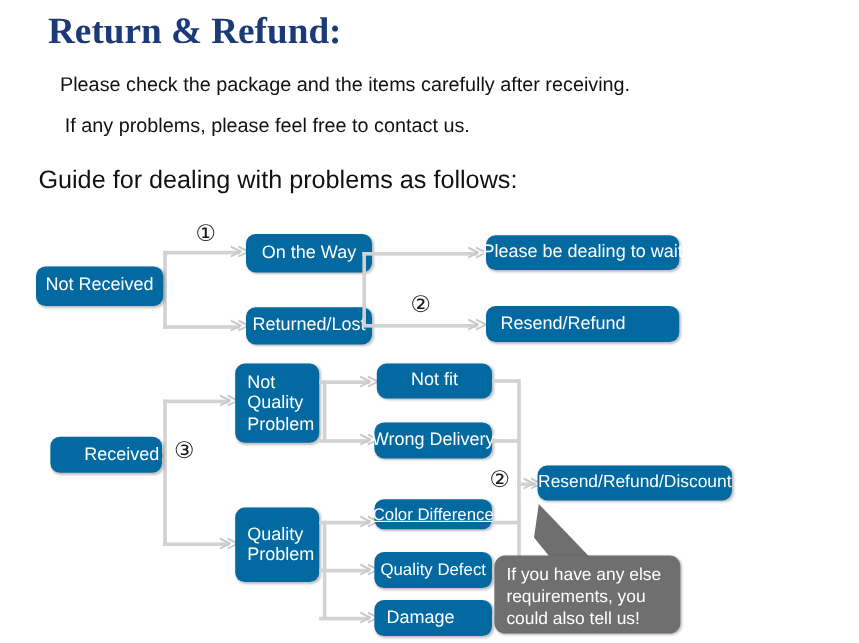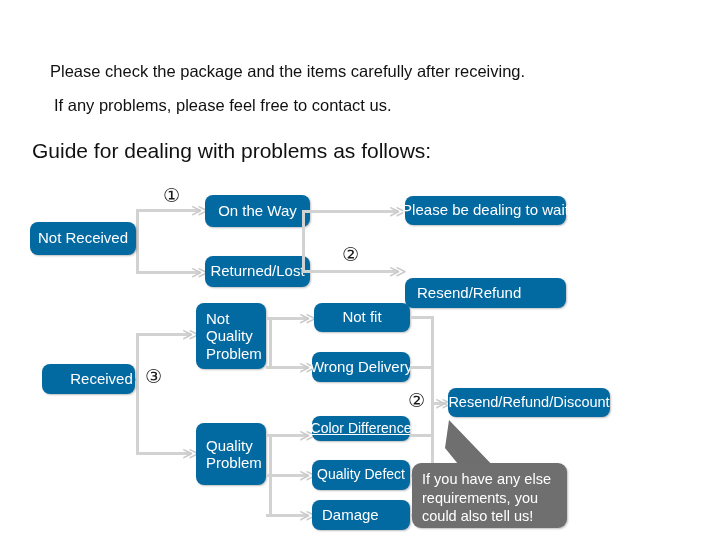--- a/index.html
+++ b/index.html
@@ -97,20 +97,21 @@
   .callout-tail{
     position:absolute;
     width:0;height:0;
   }
 </style>
 </head>
 <body>
 
 <div id="root">
 
+  <div class="title">Return &amp; Refund:</div>
   <div class="lead1">Please check the package and the items carefully after receiving.</div>
   <div class="lead2">If any problems, please feel free to contact us.</div>
   <div class="guide">Guide for dealing with problems as follows:</div>
 
   <div class="hline" style="left:135px;top:237px;width:4px;"></div>
   <div class="vline" style="left:136px;top:209px;height:65px;"></div>
   <div class="hline" style="left:136px;top:209px;width:64px;"></div>
   <div class="hline" style="left:136px;top:271px;width:64px;"></div>
   <div class="arrow" style="left:191px;top:202px;">≫</div>
   <div class="arrow" style="left:191px;top:264px;">≫</div>
@@ -126,21 +127,21 @@
   <div class="vline" style="left:302px;top:210px;height:62px;"></div>
   <div class="hline" style="left:302px;top:210px;width:96px;"></div>
   <div class="hline" style="left:302px;top:270px;width:96px;"></div>
   <div class="arrow" style="left:389px;top:203px;">≫</div>
   <div class="arrow" style="left:389px;top:263px;">≫</div>
 
   <div class="step" style="left:342px;top:245px;">②</div>
 
   <div class="node" style="left:405px;top:196px;width:161px;height:29px;">Please be dealing to wait</div>
 
-  <div class="node" style="left:405px;top:255px;width:161px;height:30px;justify-content:flex-start;padding-left:12px;margin-top:23px;">Resend/Refund</div>
+  <div class="node" style="left:405px;top:255px;width:161px;height:30px;justify-content:flex-start;padding-left:12px;">Resend/Refund</div>
 
   <div class="hline" style="left:134px;top:378px;width:4px;"></div>
   <div class="vline" style="left:136px;top:333px;height:122px;"></div>
   <div class="hline" style="left:136px;top:333px;width:55px;"></div>
   <div class="hline" style="left:136px;top:452px;width:55px;"></div>
   <div class="arrow" style="left:182px;top:326px;">≫</div>
   <div class="arrow" style="left:182px;top:445px;">≫</div>
 
   <div class="step" style="left:145px;top:367px;">③</div>
 

